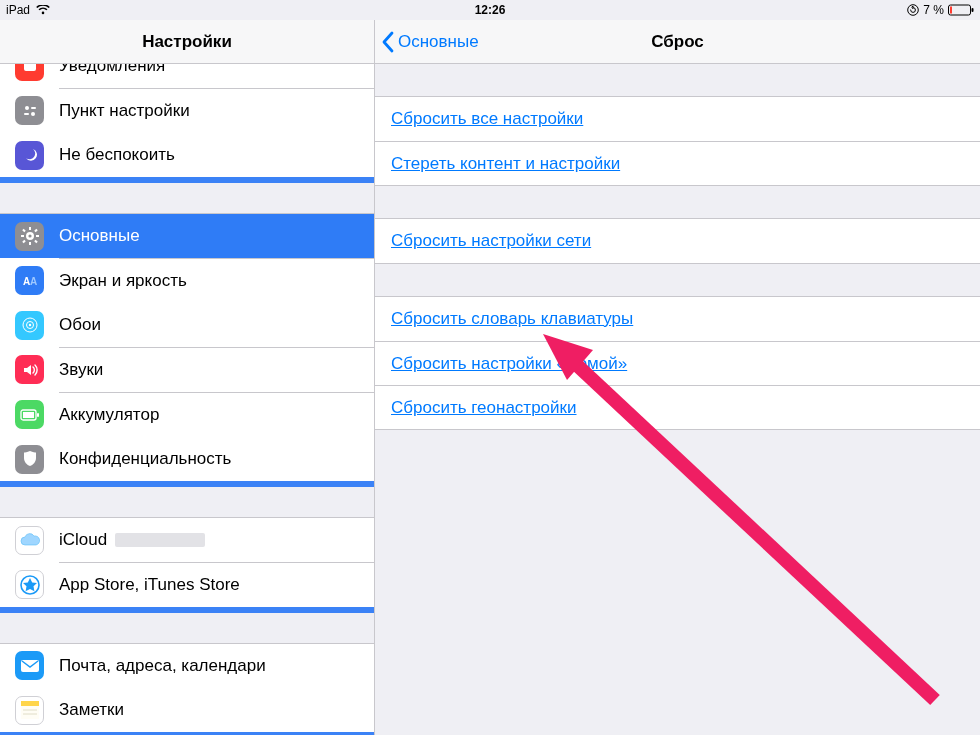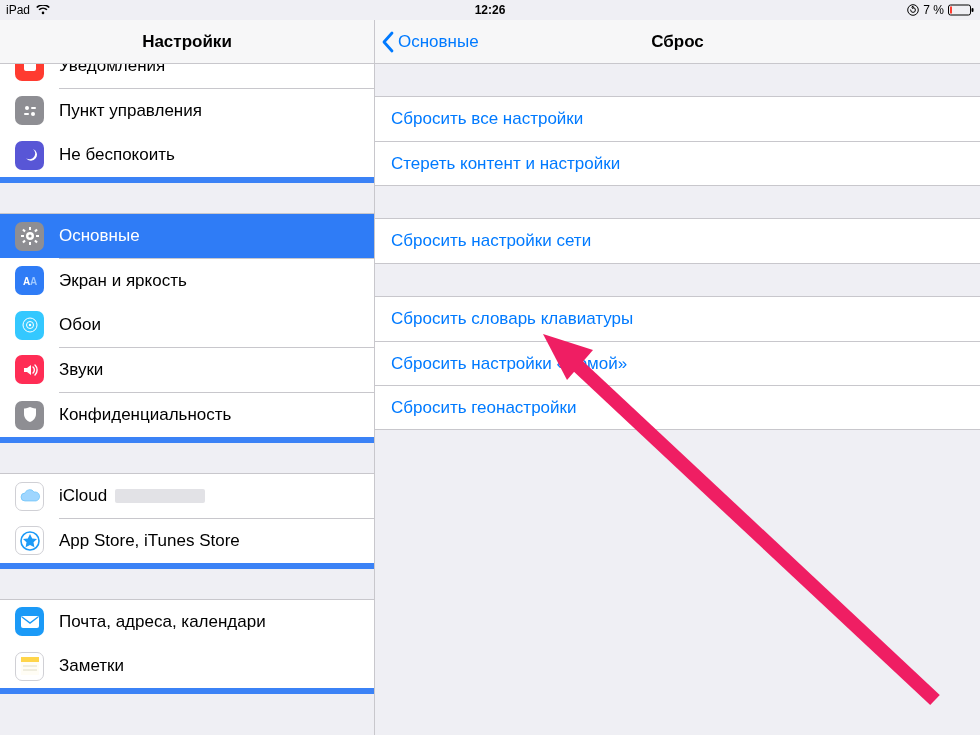--- a/index.html
+++ b/index.html
@@ -40,21 +40,21 @@
   .back-chevron { margin-right: 4px; }
   .dt-title { position: absolute; left: 50%; transform: translateX(-50%); font-size: 17px; font-weight: 700; }
 
   
   .dt-body { padding-top: 0; }
   .dt-group { background:#fff; border-top:1px solid #c8c7cc; border-bottom:1px solid #c8c7cc; margin: 32px 15px 0 15px; border-radius: 0; }
   .dt-group:first-child { margin-top: 32px; }
   .dt-row { height: 44px; display:flex; align-items:center; padding: 0 15px; color:#007aff; font-size:17px; cursor: default; }
   .dt-row + .dt-row { border-top: 0.5px solid #c8c7cc; }
   .dt-group { margin-left:0; margin-right:0; border-radius:0; } 
-  .dt-group .dt-row { padding-left: 16px; }
+  .dt-group .dt-row { padding-left: 16px; text-decoration: underline; }
 
   
   .arrow-layer { position:absolute; inset:0; pointer-events:none; }
 
   
   .blur { display:inline-block; width:90px; height:14px; background:#e2e2e6; margin-left:8px; filter: blur(0.5px); border-radius:2px; }
 
   
   svg { display:block; }
 </style>
@@ -112,21 +112,21 @@
           <div class="divider"></div>
           <div class="row">
             <span class="app-icon" style="background:#8e8e93">
               <svg width="18" height="18" viewBox="0 0 18 18">
                   <circle cx="6" cy="6" r="2" fill="#fff"></circle>
                   <rect x="10" y="5" width="5" height="2" rx="1" fill="#fff"></rect>
                   <circle cx="12" cy="12" r="2" fill="#fff"></circle>
                   <rect x="3" y="11" width="5" height="2" rx="1" fill="#fff"></rect>
                 </svg>
             </span>
-            <span class="label">Пункт управления</span>
+            <span class="label">Пункт настройки</span>
           </div>
           <div class="divider"></div>
           <div class="row">
             <span class="app-icon" style="background:#5856d6">
               <svg width="18" height="18" viewBox="0 0 18 18">
                   <path d="M12 3a6 6 0 11-7 9 5 5 0 007-9z" fill="#fff"></path>
                 </svg>
             </span>
             <span class="label">Не беспокоить</span>
           </div>
@@ -177,20 +177,30 @@
             <span class="app-icon" style="background:#ff2d55">
               <svg width="18" height="18" viewBox="0 0 18 18">
                   <path d="M3 7h3l4-3v10l-4-3H3z" fill="#fff"></path>
                   <path d="M12 6a4 4 0 010 6M14 4a7 7 0 010 10" stroke="#fff" stroke-width="1.4" fill="none" stroke-linecap="round"></path>
                 </svg>
             </span>
             <span class="label">Звуки</span>
           </div>
           <div class="divider"></div>
           <div class="divider"></div>
+          <div class="row">
+            <span class="app-icon" style="background:#4cd964">
+              <svg width="20" height="12" viewBox="0 0 20 12">
+                  <rect x="1" y="1" width="15" height="10" rx="2" fill="none" stroke="#fff" stroke-width="1.3"></rect>
+                  <rect x="17" y="4" width="2" height="4" rx="1" fill="#fff"></rect>
+                  <rect x="3" y="3" width="11" height="6" fill="#fff"></rect>
+                </svg>
+            </span>
+            <span class="label">Аккумулятор</span>
+          </div>
           <div class="divider"></div>
           <div class="row">
             <span class="app-icon" style="background:#8e8e93">
               <svg width="16" height="18" viewBox="0 0 16 18">
                   <path d="M8 1C5 2 3 2.5 2 2.5V8c0 4 3 7 6 8 3-1 6-4 6-8V2.5C13 2.5 11 2 8 1z" fill="#fff"></path>
                 </svg>
             </span>
             <span class="label">Конфиденциальность</span>
           </div>
         </div>

